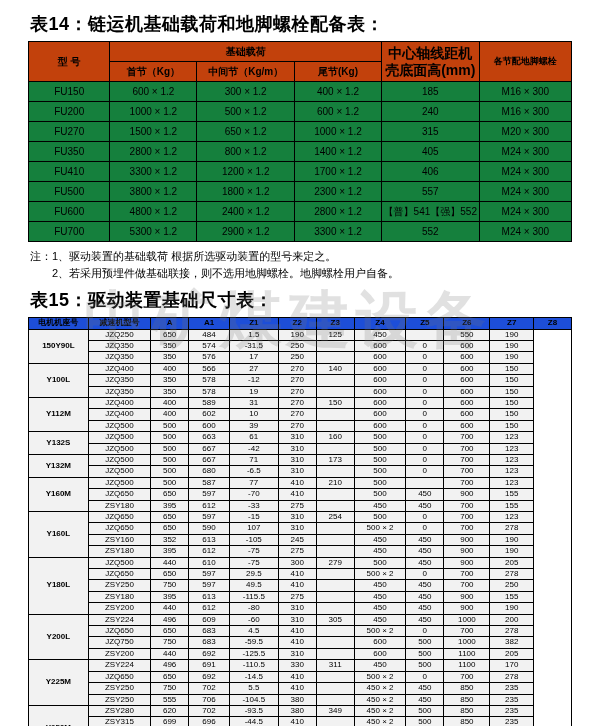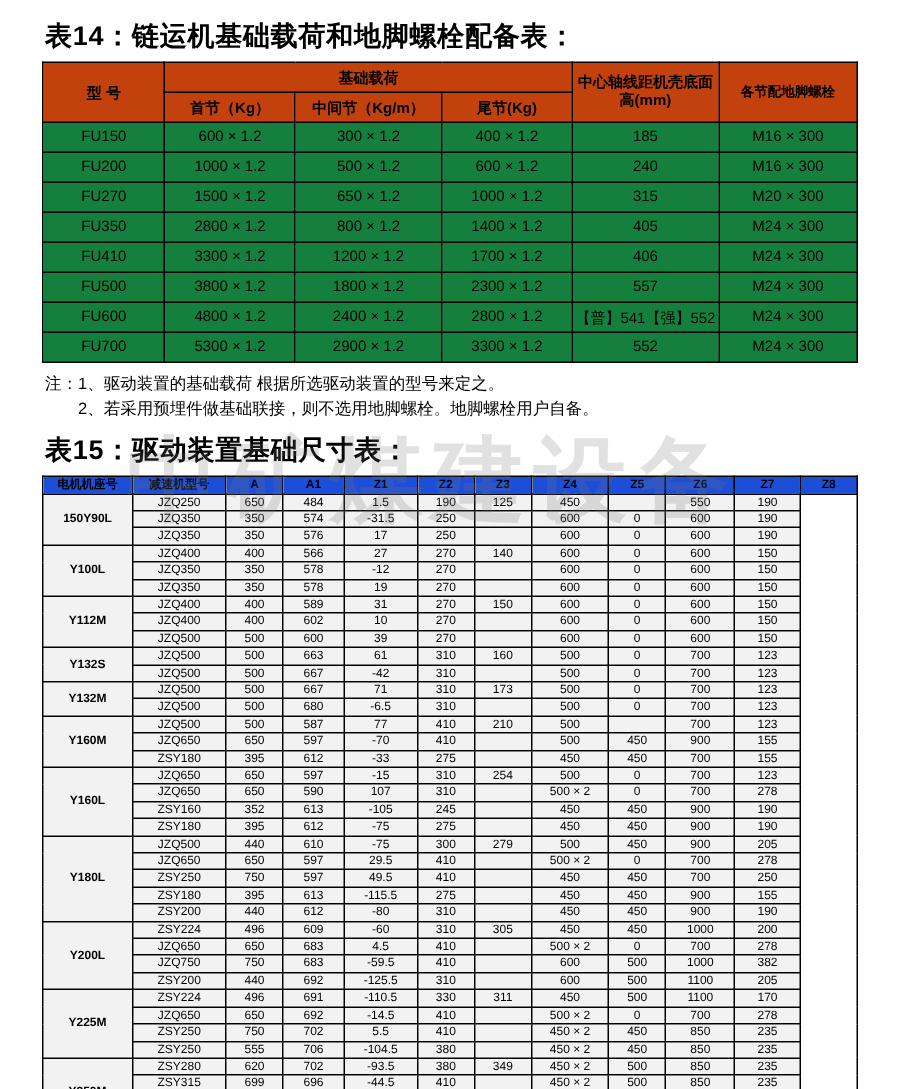--- a/index.html
+++ b/index.html
@@ -89,21 +89,21 @@
         <col style="width:16%">
         <col style="width:18%">
         <col style="width:16%">
         <col style="width:18%">
         <col style="width:17%">
     </colgroup>
     <thead>
       <tr>
         <th rowspan="2">型 号</th>
         <th colspan="3">基础载荷</th>
-        <th rowspan="2" style="font-size:10px;line-height:1.2">中心轴线距机壳底面高(mm)</th>
+        <th rowspan="2" style="font-size:14px;line-height:1.2">中心轴线距机壳底面高(mm)</th>
         <th rowspan="2" style="font-size:9px">各节配地脚螺栓</th>
       </tr>
       <tr>
         <th>首节（Kg）</th>
         <th>中间节（Kg/m）</th>
         <th>尾节(Kg)</th>
       </tr>
     </thead>
     <tbody>
         <tr>

